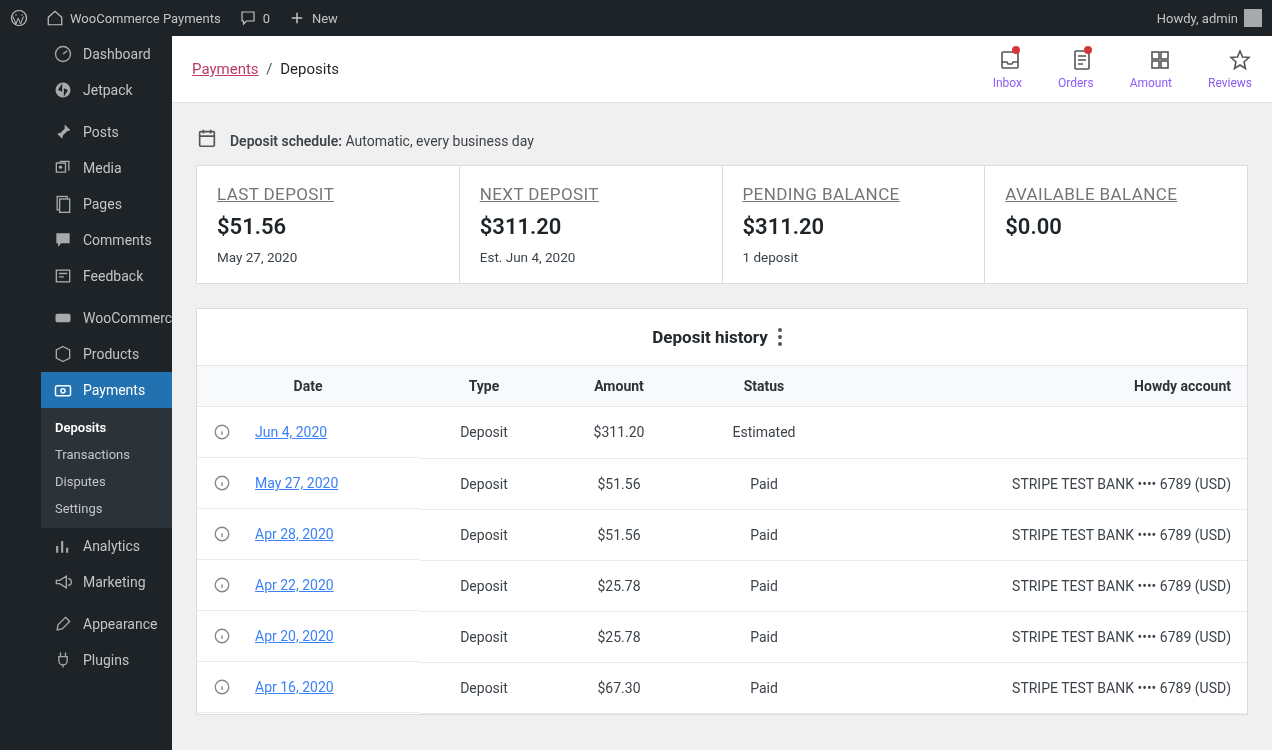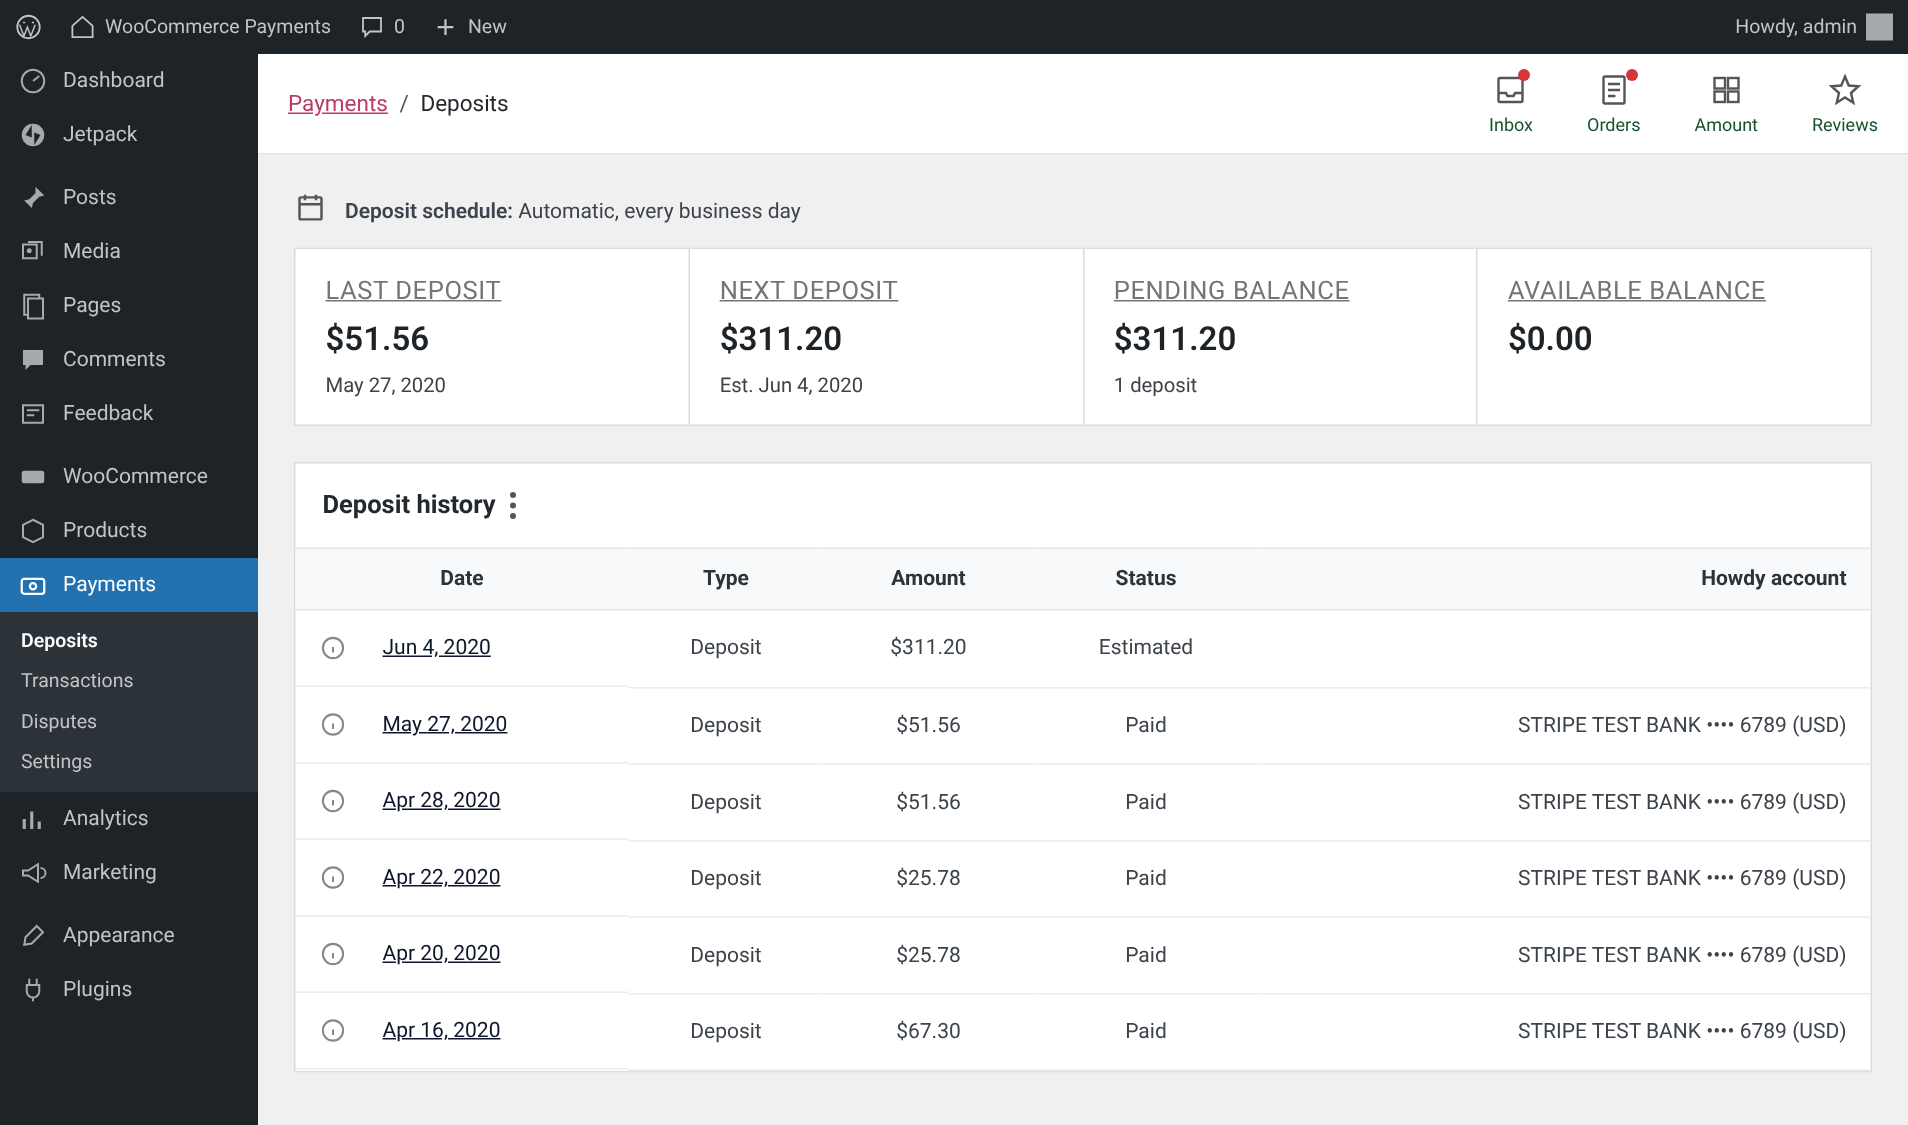--- a/index.html
+++ b/index.html
@@ -10,74 +10,74 @@
 .admin-bar-left { display: flex; align-items: flex-end; gap: 18px; }
 .admin-bar-item { display: inline-flex; align-items: center; gap: 6px; cursor: pointer; color: #c3c4c7; }
 .admin-bar-item svg { width: 18px; height: 18px; fill: #c3c4c7; }
 .admin-bar-right { display: flex; align-items: center; gap: 8px; }
 .avatar-square { width: 18px; height: 18px; background: #a7aaad; }
 
 
 .wrap { display: flex; height: 714px; }
 
 
-.sidebar { width: 172px; background: #1d2327; color: #c3c4c7; display: flex; flex-direction: column; font-size: 14px; }
+.sidebar { width: 172px; background: #1d2327; color: #c3c4c7; display: flex; flex-direction: column; font-size: 14px; padding-left: 41px; }
 .sidebar-item { display: flex; align-items: center; gap: 10px; padding: 8px 12px; cursor: pointer; color: #c3c4c7; }
 .sidebar-item.current { background: #2271b1; color: #fff; position: relative; }
 .sidebar-item.current::after { content: ""; position: absolute; right: -8px; top: 50%; transform: translateY(-50%); border: 8px solid transparent; border-right-color: #f0f0f1; }
 .sidebar-item svg { width: 20px; height: 20px; fill: #a7aaad; flex-shrink: 0; }
 .sidebar-item.current svg { fill: #fff; }
 .sidebar-sep { height: 6px; }
 .submenu { background: #2c3338; padding: 6px 0; }
 .submenu-item { padding: 6px 14px; cursor: pointer; color: #c3c4c7; font-size: 13px; }
 .submenu-item.active { color: #fff; font-weight: 600; }
 
 
 .main { flex: 1; background: #f0f0f1; display: flex; flex-direction: column; }
 
 
 .header-strip { background: #fff; border-bottom: 1px solid #e2e2e2; display: flex; align-items: center; justify-content: space-between; padding: 12px 20px 12px 20px; }
 .breadcrumb { font-size: 15px; }
 .breadcrumb a { color: #bb3b67; text-decoration: underline; }
 .breadcrumb-sep { color: #555; margin: 0 4px; }
 .activity-panel { display: flex; gap: 36px; }
-.ap-item { display: flex; flex-direction: column; align-items: center; gap: 4px; cursor: pointer; color: #14532d; font-size: 12px; position: relative; }
+.ap-item { display: flex; flex-direction: column; align-items: flex-end; gap: 4px; cursor: pointer; color: #8b5cf6; font-size: 12px; position: relative; }
 .ap-item svg { width: 24px; height: 24px; fill: none; stroke: #555; stroke-width: 1.6; }
 .ap-dot { position: absolute; top: -2px; right: 2px; width: 8px; height: 8px; background: #d63638; border-radius: 50%; }
 
 
 .content { padding: 24px 24px; overflow: auto; }
 
 .schedule-row { display: flex; align-items: flex-end; gap: 12px; margin-bottom: 16px; color: #3c434a; }
 .schedule-row svg { width: 22px; height: 22px; fill: none; stroke: #555; stroke-width: 1.8; }
 .schedule-label { font-weight: 600; }
 
 .stats-grid { display: flex; border: 1px solid #dcdcde; background: #fff; margin-bottom: 24px; }
 .stat-card { flex: 1; padding: 18px 20px; border-right: 1px solid #dcdcde; }
 .stat-card:last-child { border-right: none; }
 .stat-title { font-size: 17px; letter-spacing: 0.4px; color: #757575; margin-bottom: 10px; text-decoration: underline; }
 .stat-value { font-size: 22px; font-weight: 600; color: #1d2327; margin-bottom: 10px; }
 .stat-sub { font-size: 13.5px; color: #3c434a; }
 
 .panel { background: #fff; border: 1px solid #dcdcde; }
-.panel-header { display: flex; align-items: center; justify-content: flex-start; padding: 16px 18px; }
+.panel-header { display: flex; align-items: center; justify-content: center; padding: 16px 18px; }
 .panel-header h2 { font-size: 17px; font-weight: 700; }
 .kebab { width: 24px; height: 24px; display: flex; align-items: center; justify-content: center; cursor: pointer; }
 .kebab svg { fill: #555; }
 
 table { width: 100%; border-collapse: collapse; }
 thead th { background: #f8f9fa; border-top: 1px solid #e6e6e7; border-bottom: 1px solid #e6e6e7; padding: 12px 16px; font-weight: 700; font-size: 14px; color: #2c3338; text-align: left; }
 thead th.center { text-align: center; }
 thead th.right { text-align: right; }
 tbody td { padding: 16px; border-bottom: 1px solid #ececed; color: #3c434a; font-size: 14px; }
 tbody td.center { text-align: center; }
 tbody td.right { text-align: right; }
 td.date-cell { display: flex; align-items: center; gap: 24px; }
 td.date-cell svg { width: 18px; height: 18px; stroke: #888; fill: none; stroke-width: 1.8; }
-td.date-cell a { color: #0f172a; text-decoration: underline; }
+td.date-cell a { color: #3b82f6; text-decoration: underline; }
 
 th:nth-child(1), td:nth-child(1) { width: 222px; }
 th:nth-child(2), td:nth-child(2) { width: 130px; }
 th:nth-child(3), td:nth-child(3) { width: 140px; }
 th:nth-child(4), td:nth-child(4) { width: 150px; }
 </style>
 </head>
 <body>
 
 <div class="admin-bar">

